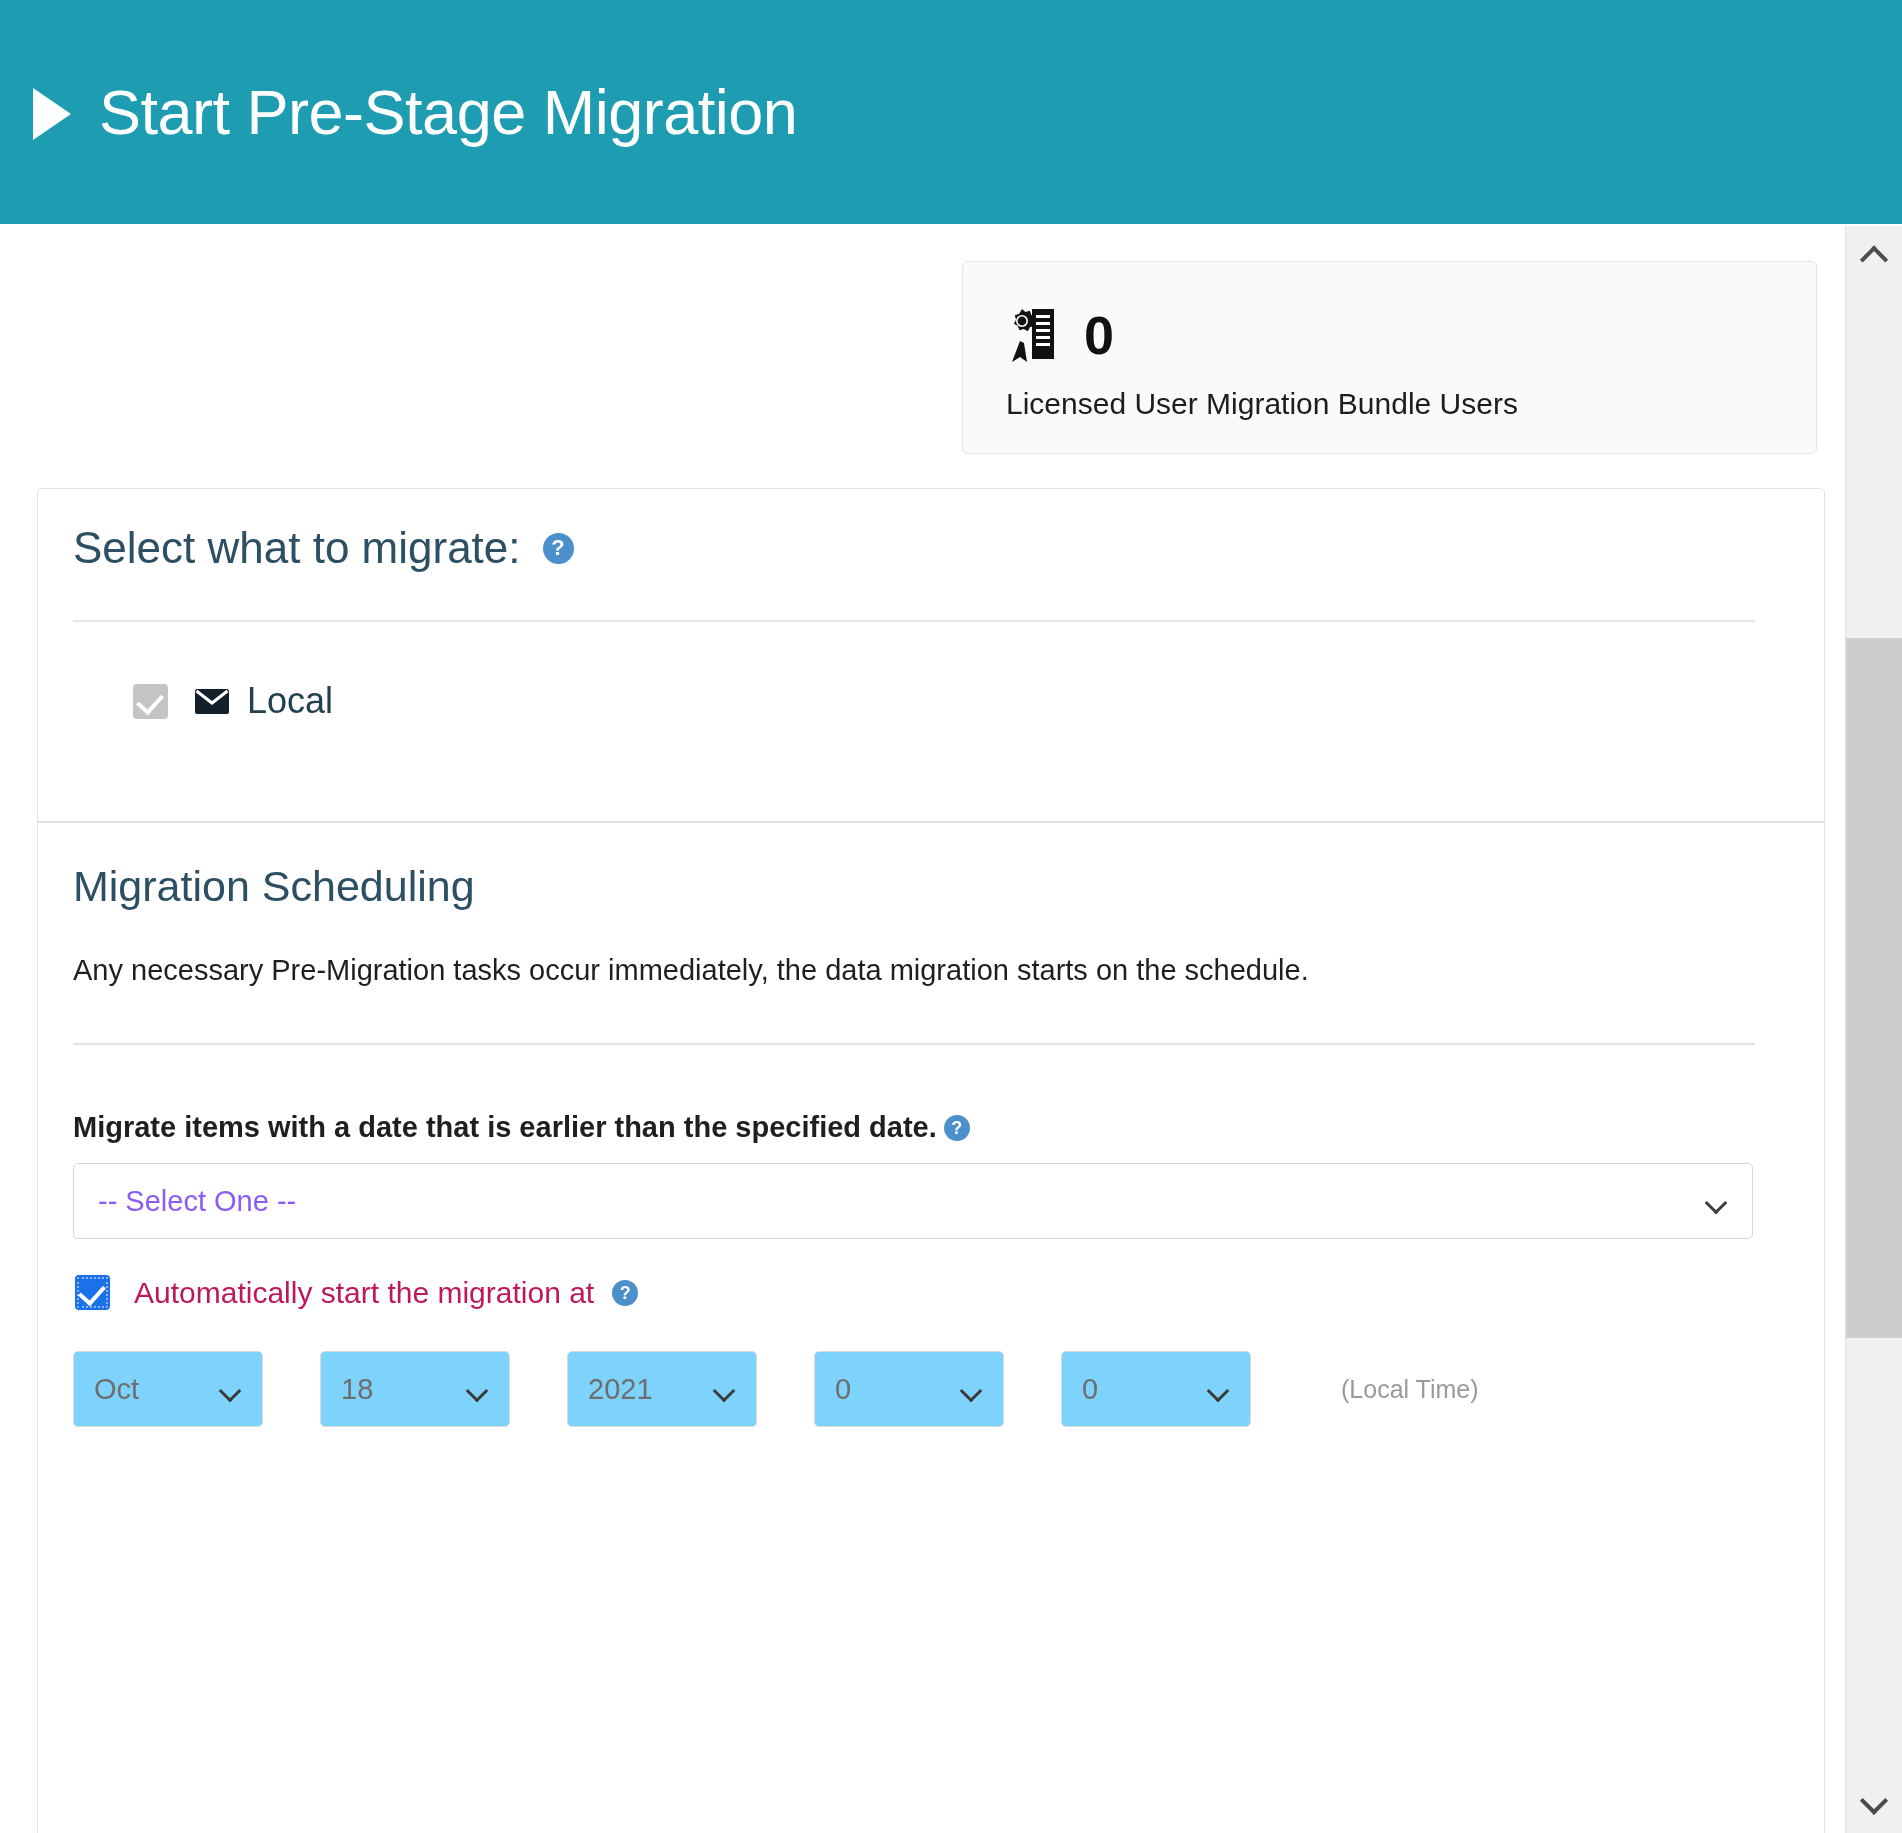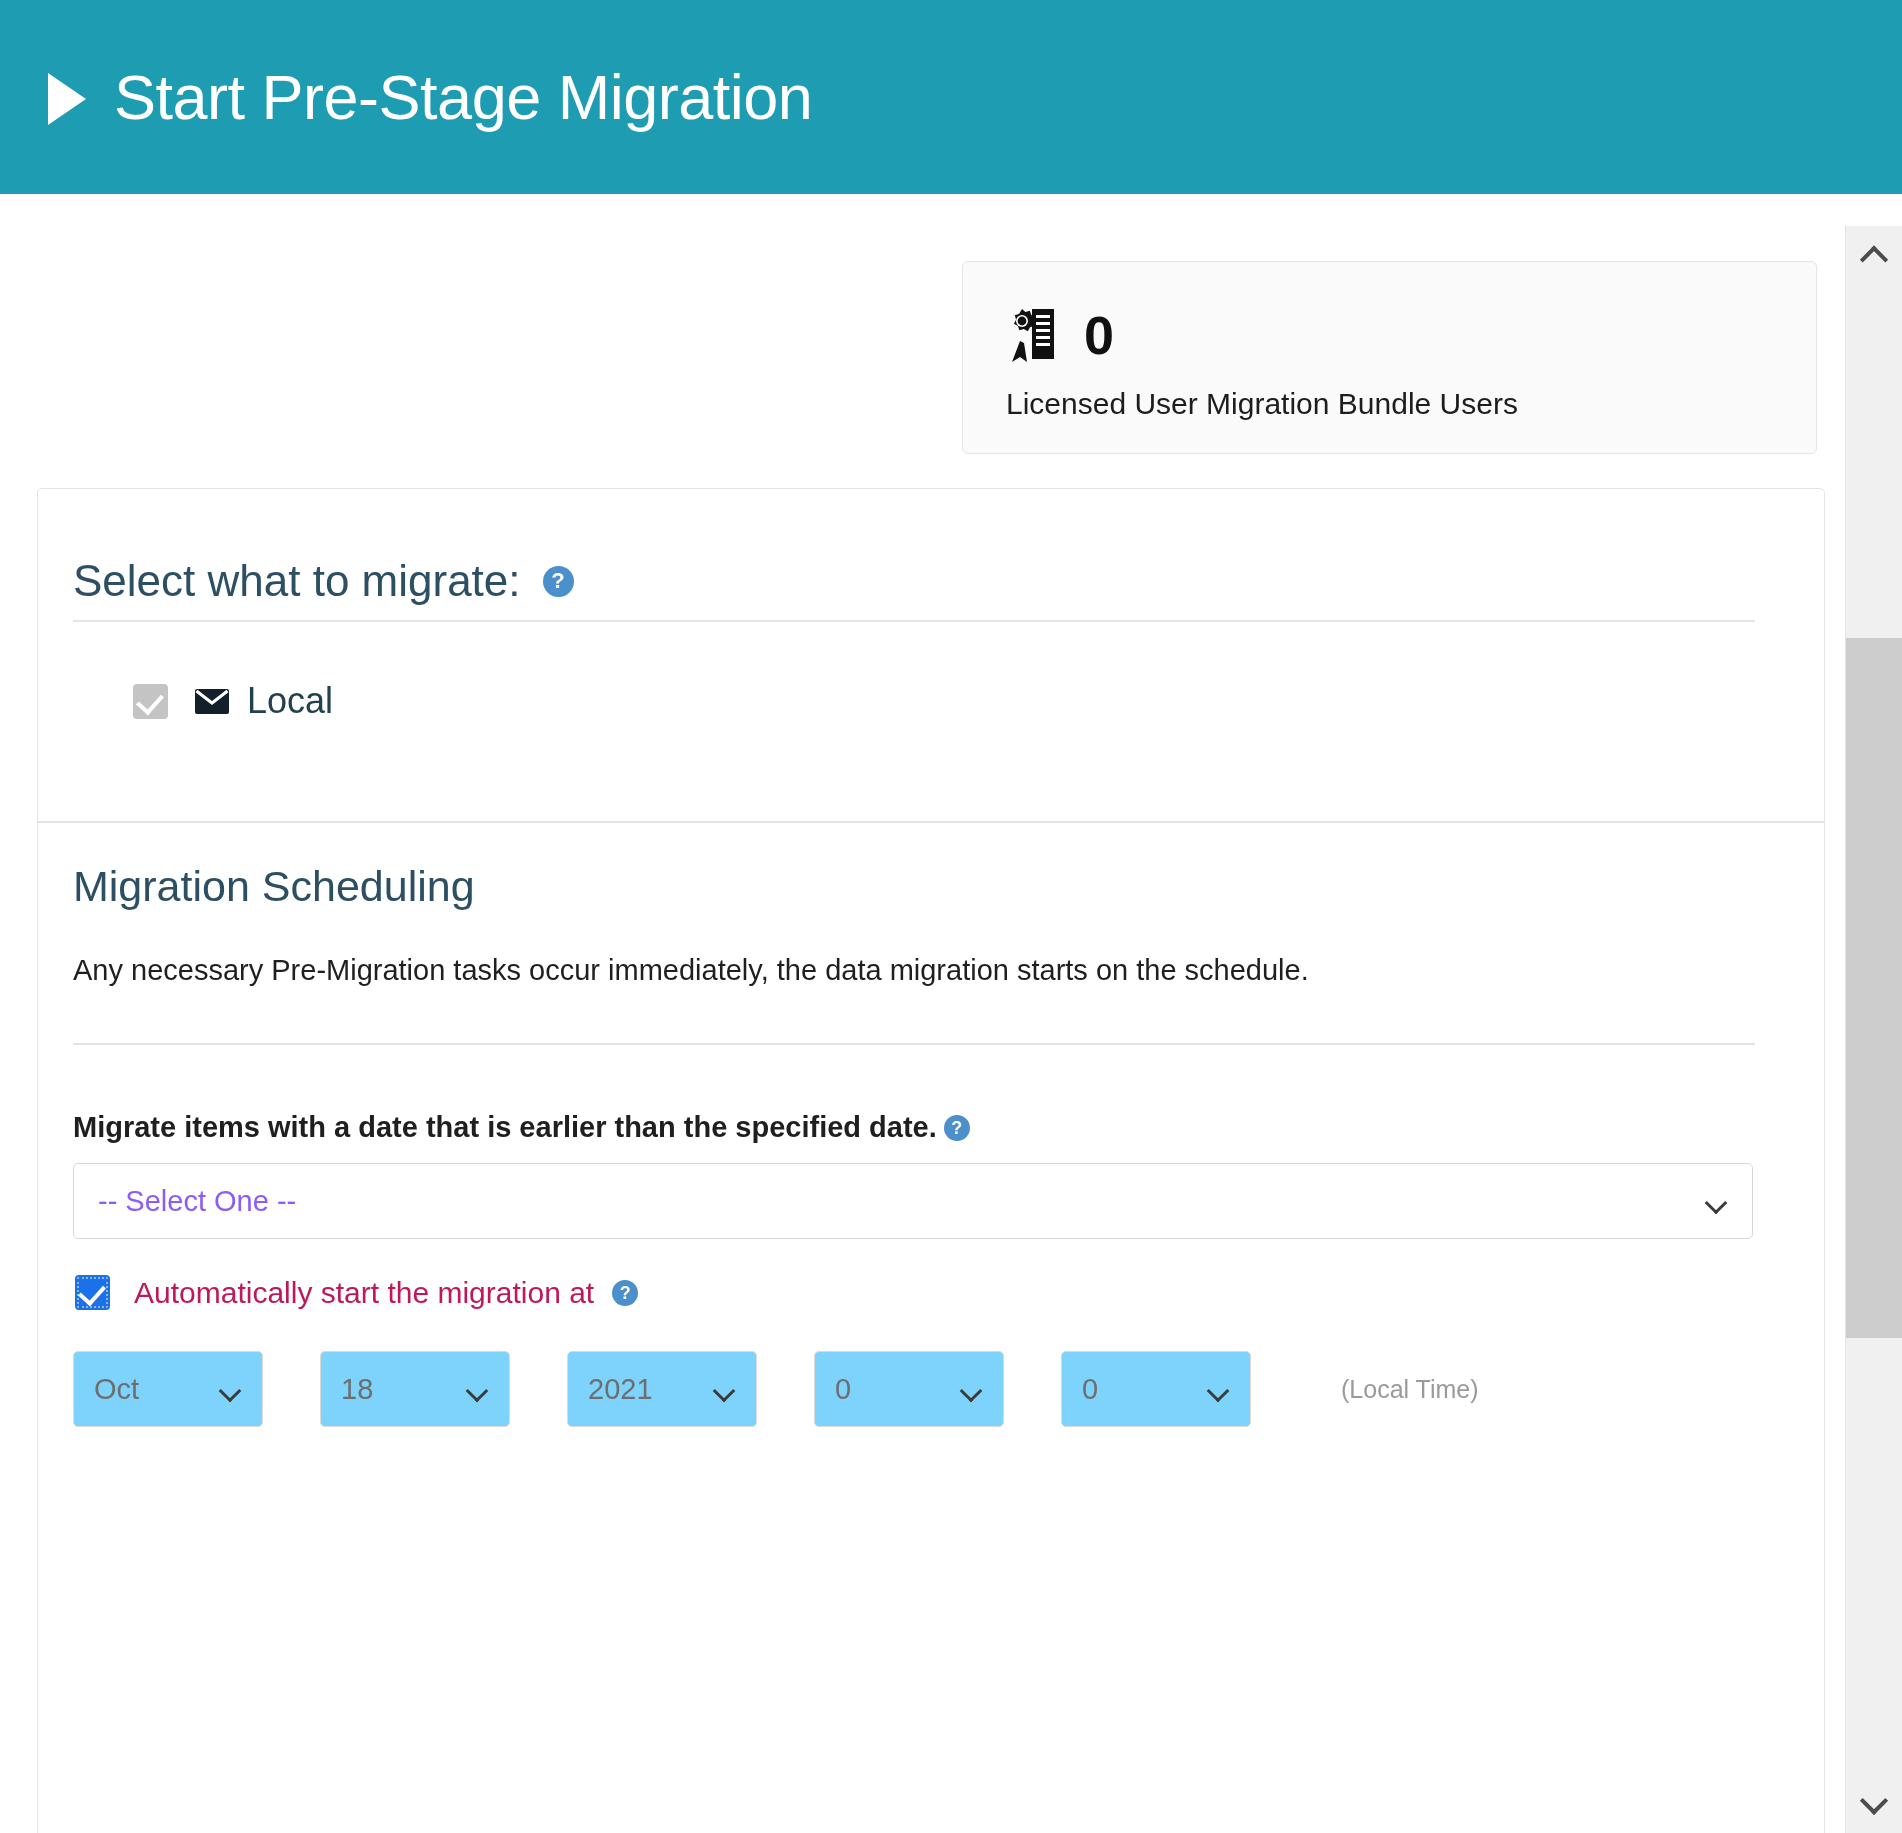--- a/index.html
+++ b/index.html
@@ -19,26 +19,26 @@
     height: 1833px;
     background: #ffffff;
   }
 
   
   .header {
     position: absolute;
     left: 0;
     top: 0;
     width: 1902px;
-    height: 194px;
+    height: 224px;
     background: #1e9cb2;
     display: flex;
     align-items: center;
     box-sizing: border-box;
-    padding-left: 48px;
+    padding-left: 33px;
   }
   .play-icon {
     width: 0;
     height: 0;
     border-left: 38px solid #ffffff;
     border-top: 26px solid transparent;
     border-bottom: 26px solid transparent;
     margin-right: 28px;
     margin-top: 4px;
   }
@@ -117,21 +117,20 @@
     border-bottom: 2px solid #e2e2e2;
     box-sizing: border-box;
     position: relative;
   }
   .section-heading {
     position: absolute;
     left: 35px;
     top: 37px;
     display: flex;
     align-items: center;
-    margin-top: 33px;
   }
   .section-heading .h-text {
     font-size: 44px;
     font-weight: 400;
     color: #2c4f63;
     line-height: 1;
     white-space: nowrap;
   }
   .help-icon {
     display: inline-flex;

